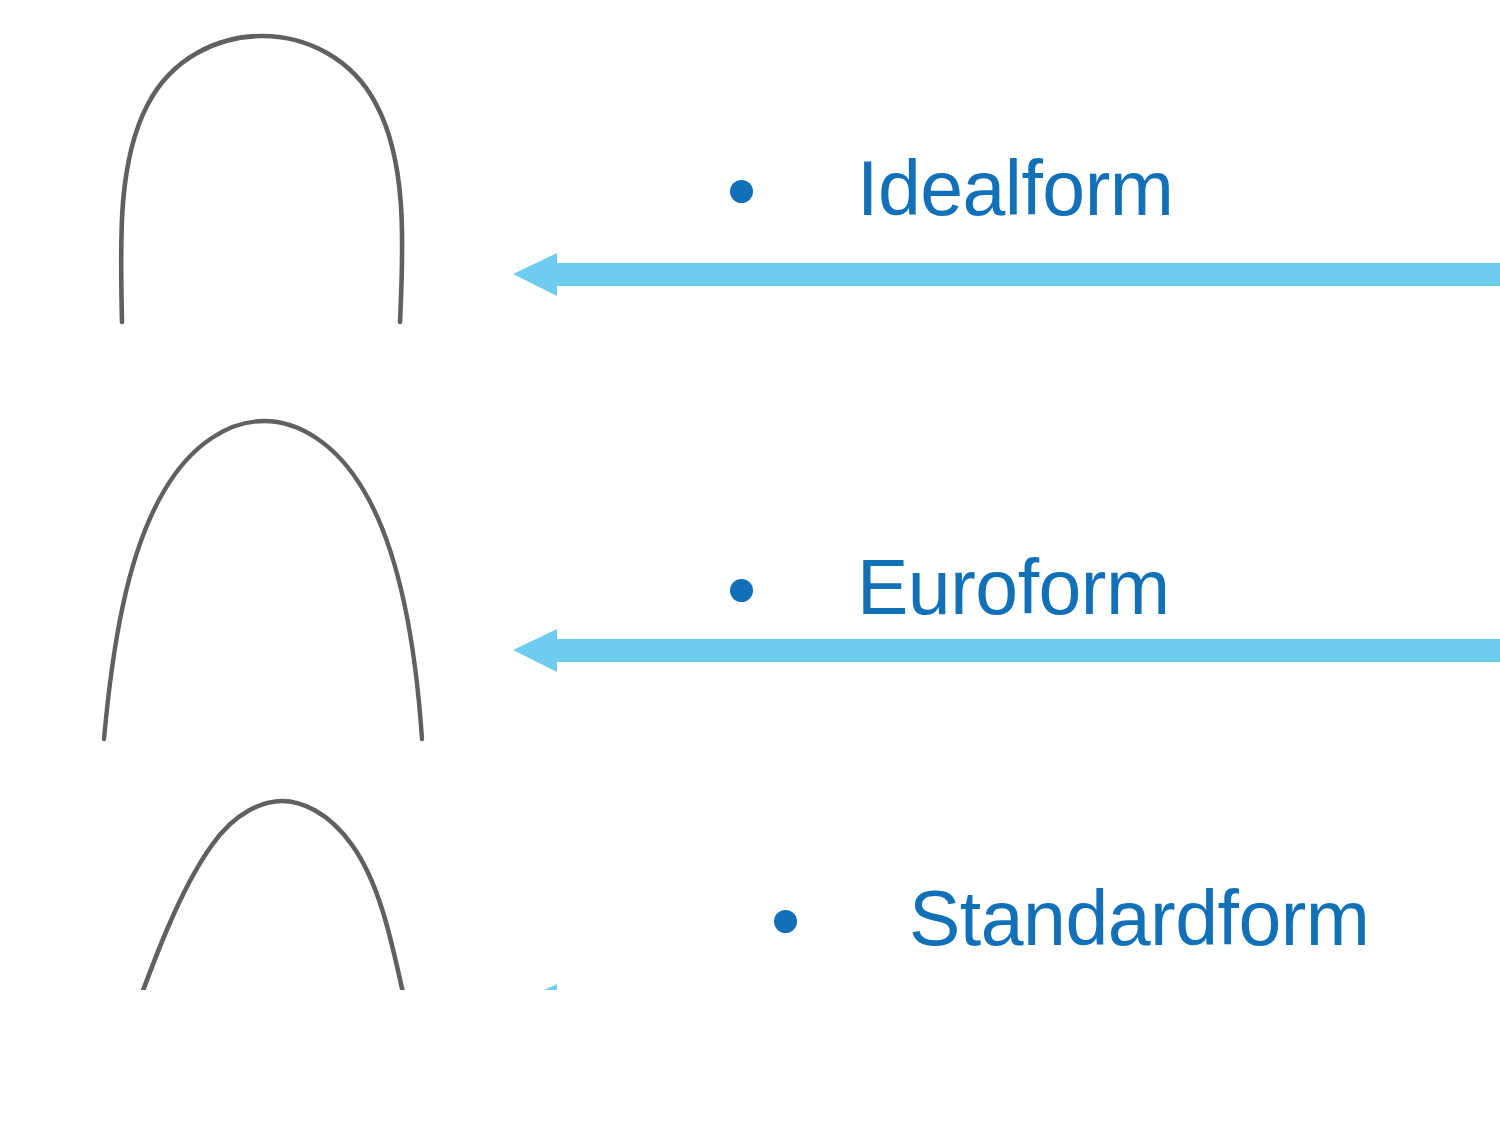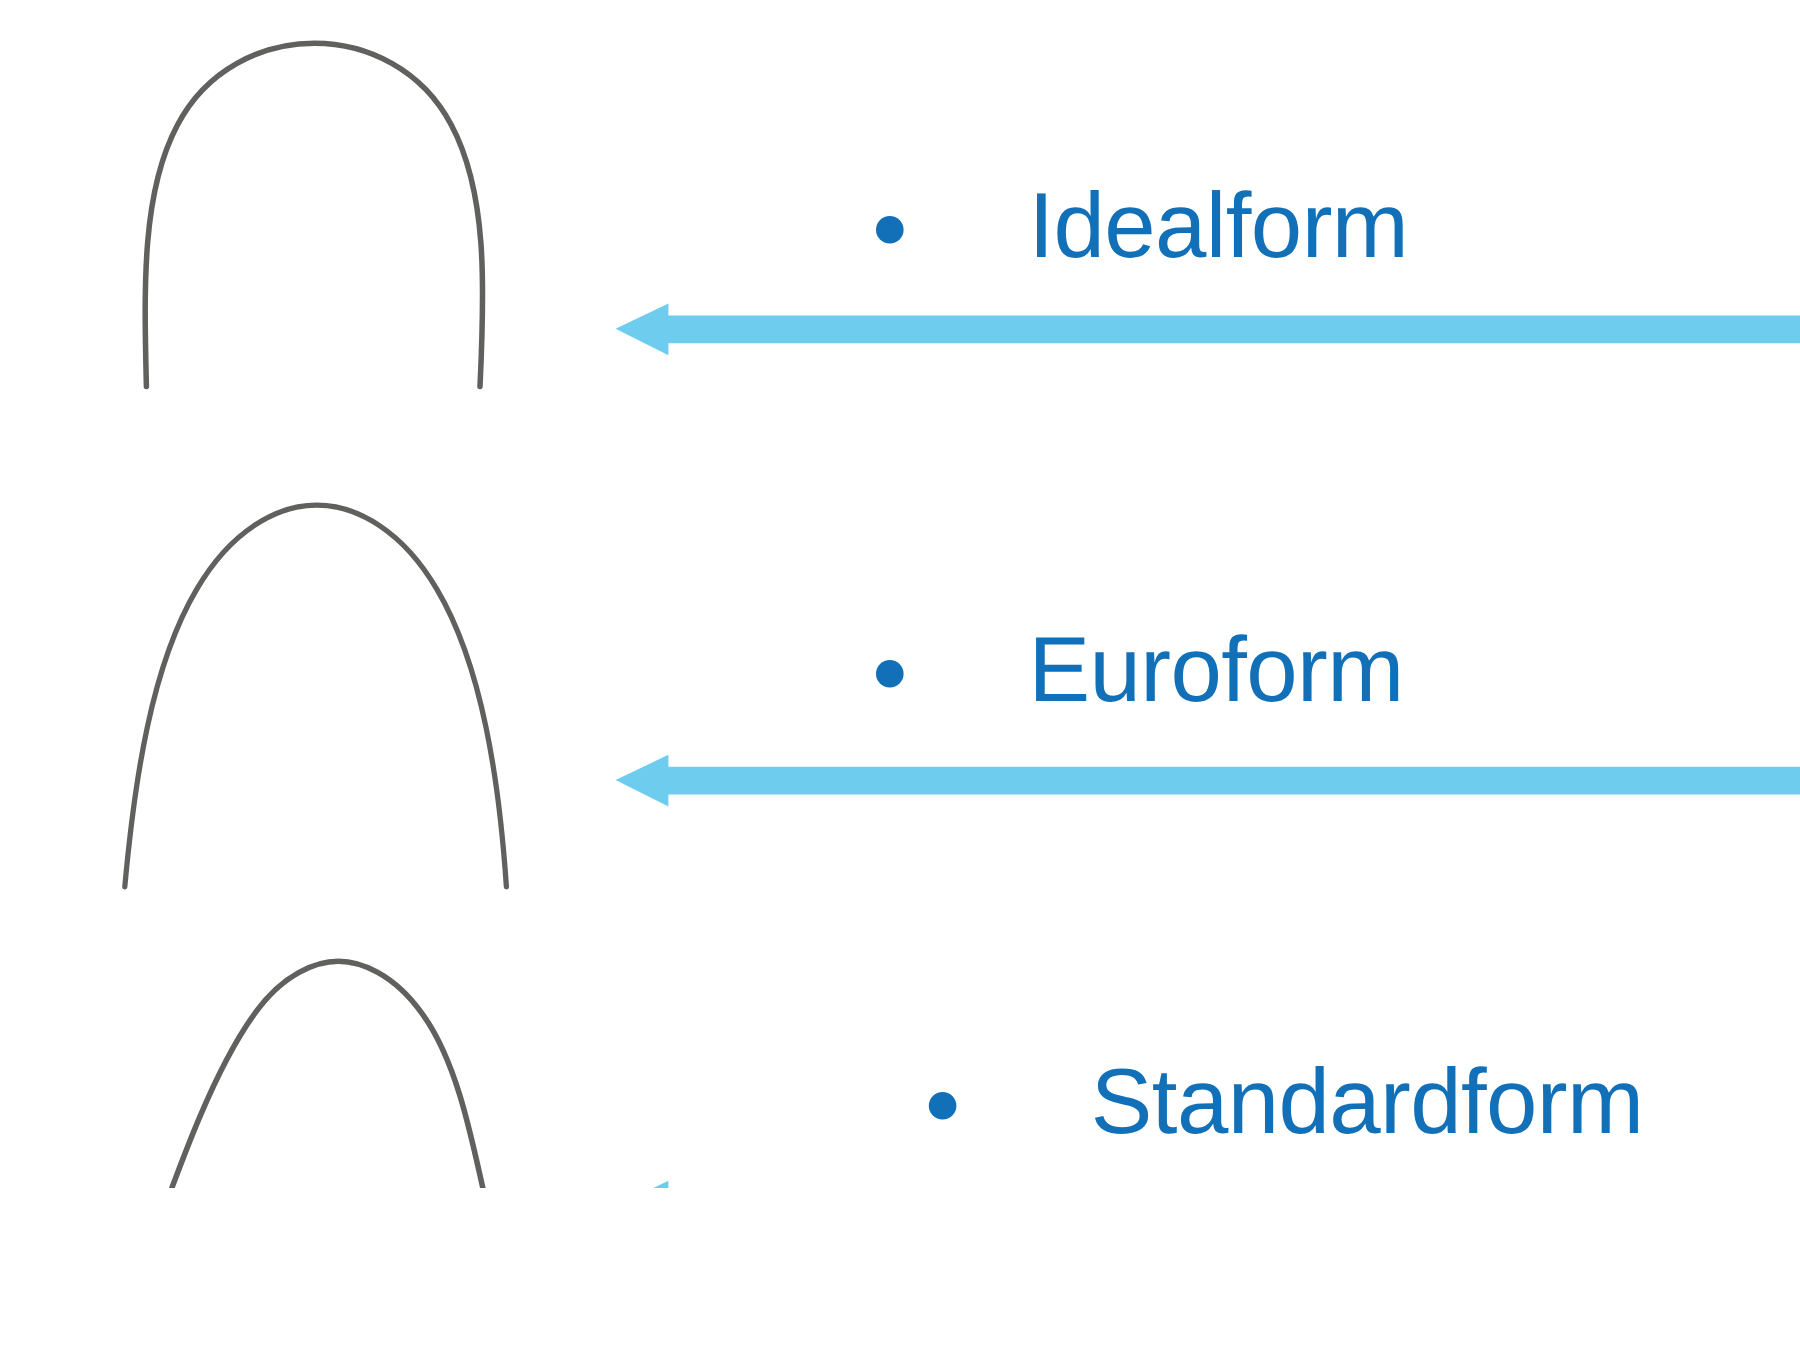--- a/index.html
+++ b/index.html
@@ -48,21 +48,21 @@
   #arrow-standardform { top: 979px; }
 
   
   .bullet-item {
     position: absolute;
     display: flex;
     align-items: center;
     white-space: nowrap;
   }
   #item-idealform    { left: 730px; top: 150px; }
-  #item-euroform     { left: 730px; top: 520px; }
+  #item-euroform     { left: 730px; top: 549px; }
   #item-standardform { left: 774px; top: 880px; }
 
   .bullet-dot {
     width: 23px;
     height: 23px;
     border-radius: 50%;
     background: #1170b8;
     flex: 0 0 auto;
     margin-top: 6px;
   }

